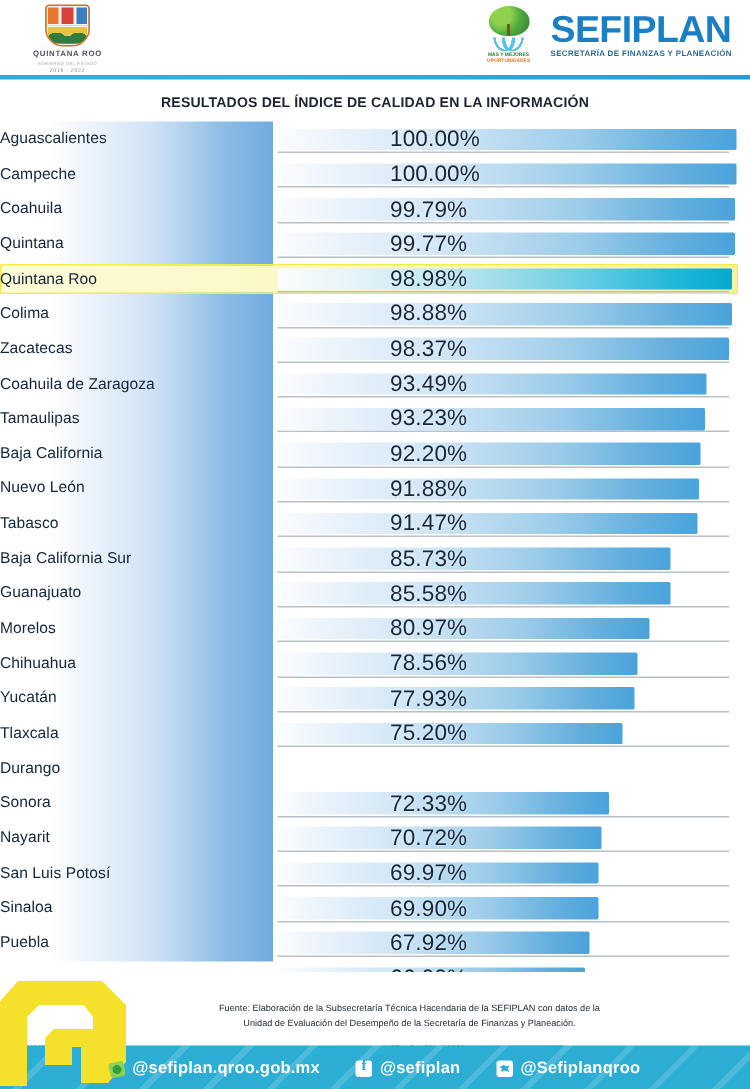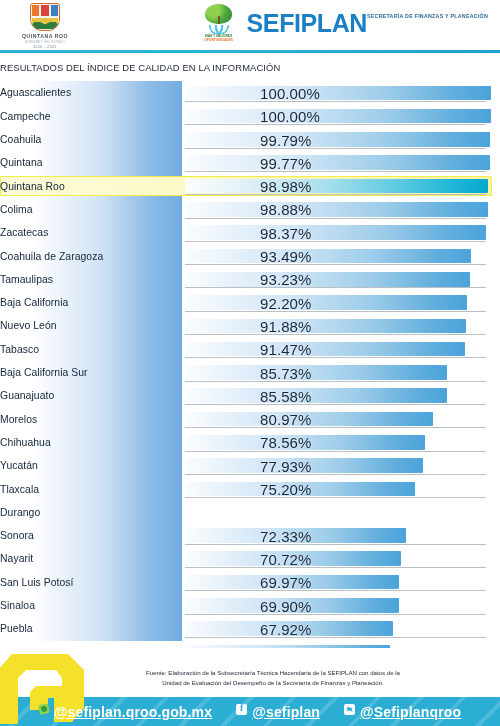--- a/index.html
+++ b/index.html
@@ -84,34 +84,34 @@
   }
   .tree-wave{
     width:34px;height:9px;margin-top:1px;
     background:
       radial-gradient(circle at 18% 0%, transparent 0 44%, #59c3e8 45% 52%, transparent 53%),
       radial-gradient(circle at 50% 0%, transparent 0 44%, #59c3e8 45% 52%, transparent 53%),
       radial-gradient(circle at 82% 0%, transparent 0 44%, #59c3e8 45% 52%, transparent 53%);
   }
   .tree-tag{ font-size:3.3px; font-weight:bold; line-height:1.15; text-align:center; color:#2e7d32; margin-top:1px;}
   .tree-tag .o{ color:#e8762c; }
-  .sef-text{ display:flex; flex-direction:row; }
+  .sef-text{ display:flex; flex-direction:column; }
   .sef-word{
     font-size:25px; font-weight:bold; letter-spacing:-.4px; line-height:.95;
     color:#1b7fc4;
   }
   .sef-sub{
     font-size:5.3px; letter-spacing:.25px; color:#2a6a99; font-weight:bold;
     margin-top:1px; white-space:nowrap;
   }
 
   
   .title{
-    margin-top:9px;
-    font-size:9.4px; font-weight:normal; line-height:1.42;
+    text-align:center; margin-top:9px;
+    font-size:9.4px; font-weight:bold; line-height:1.42;
     letter-spacing:.12px; color:#1d2533;
   }
 
   
   .chart{
     position:relative;
     margin-top:7px;
     height:560px;
   }
   
@@ -189,22 +189,22 @@
   .foot-source{
     position:absolute; left:70px; right:24px; top:20px;
     text-align:center; font-size:6.1px; line-height:1.6; color:#1d2533;
   }
   .social{
     position:absolute; left:0; right:0; bottom:0; height:29px;
     display:flex; align-items:center; justify-content:center; gap:24px;
     z-index:3;
   }
   .soc{
-    display:flex; align-items:flex-start; gap:5px;
-    font-size:14px; font-weight:bold; color:#ffffff; letter-spacing:.15px;text-decoration:underline;
+    display:flex; align-items:flex-end; gap:5px;
+    font-size:11px; font-weight:bold; color:#ffffff; letter-spacing:.15px;
   }
   .ic-globe{
     width:10px;height:10px;border-radius:2px;
     background:#8fd14f; position:relative; transform:rotate(-12deg);
   }
   .ic-globe::after{
     content:"";position:absolute;left:2px;top:2px;width:6px;height:6px;
     border-radius:50%;background:#2f9e3f;
   }
   .ic-fb{

